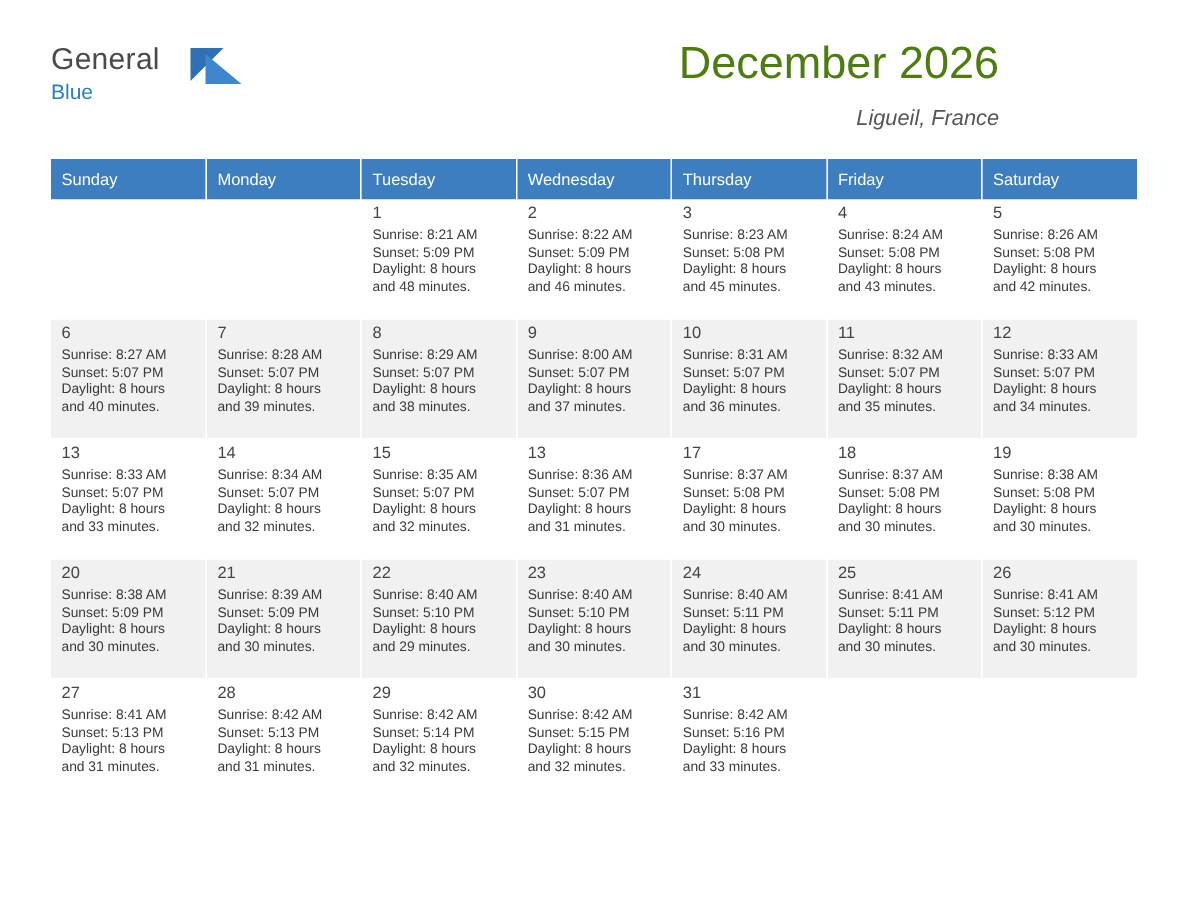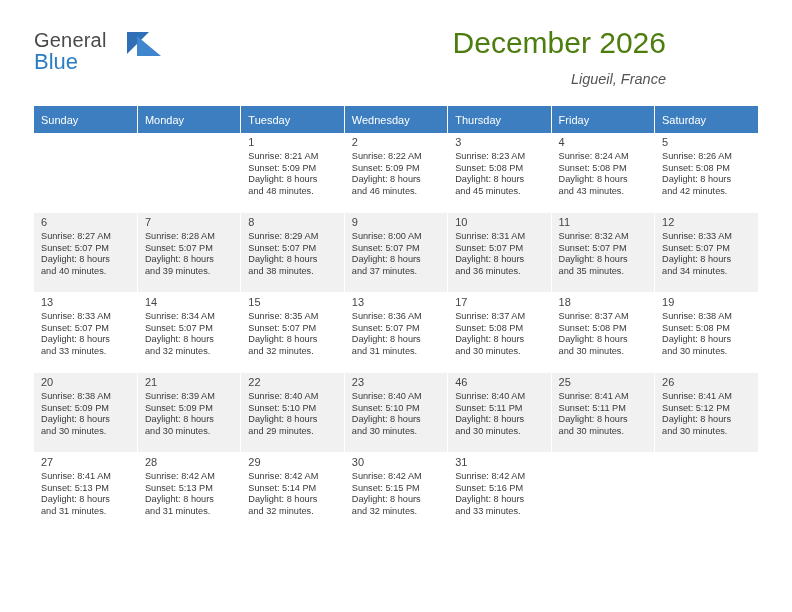--- a/index.html
+++ b/index.html
@@ -34,21 +34,21 @@
     width: 190px;
   }
   .logo-general {
     font-size: 20px;
     color: #4a4a4a;
     letter-spacing: 0.2px;
     line-height: 21px;
     font-family: "Liberation Sans", sans-serif;
   }
   .logo-blue {
-    font-size: 22px;
+    font-size: 14px;
     color: #2b7cc4;
     line-height: 19px;
     margin-top: 1px;
   }
   .logo-flag {
     position: absolute;
     left: 93px;
     top: 2px;
     width: 36px;
     height: 26px;
@@ -432,21 +432,21 @@
               <div class="info">
                 <div>Sunrise: 8:40 AM</div>
                 <div>Sunset: 5:10 PM</div>
                 <div>Daylight: 8 hours</div>
                 <div>and 30 minutes.</div>
               </div>
             </div>
           </td>
           <td>
             <div class="cell-inner">
-              <div class="daynum">46</div>
+              <div class="daynum">24</div>
               <div class="info">
                 <div>Sunrise: 8:40 AM</div>
                 <div>Sunset: 5:11 PM</div>
                 <div>Daylight: 8 hours</div>
                 <div>and 30 minutes.</div>
               </div>
             </div>
           </td>
           <td>
             <div class="cell-inner">

